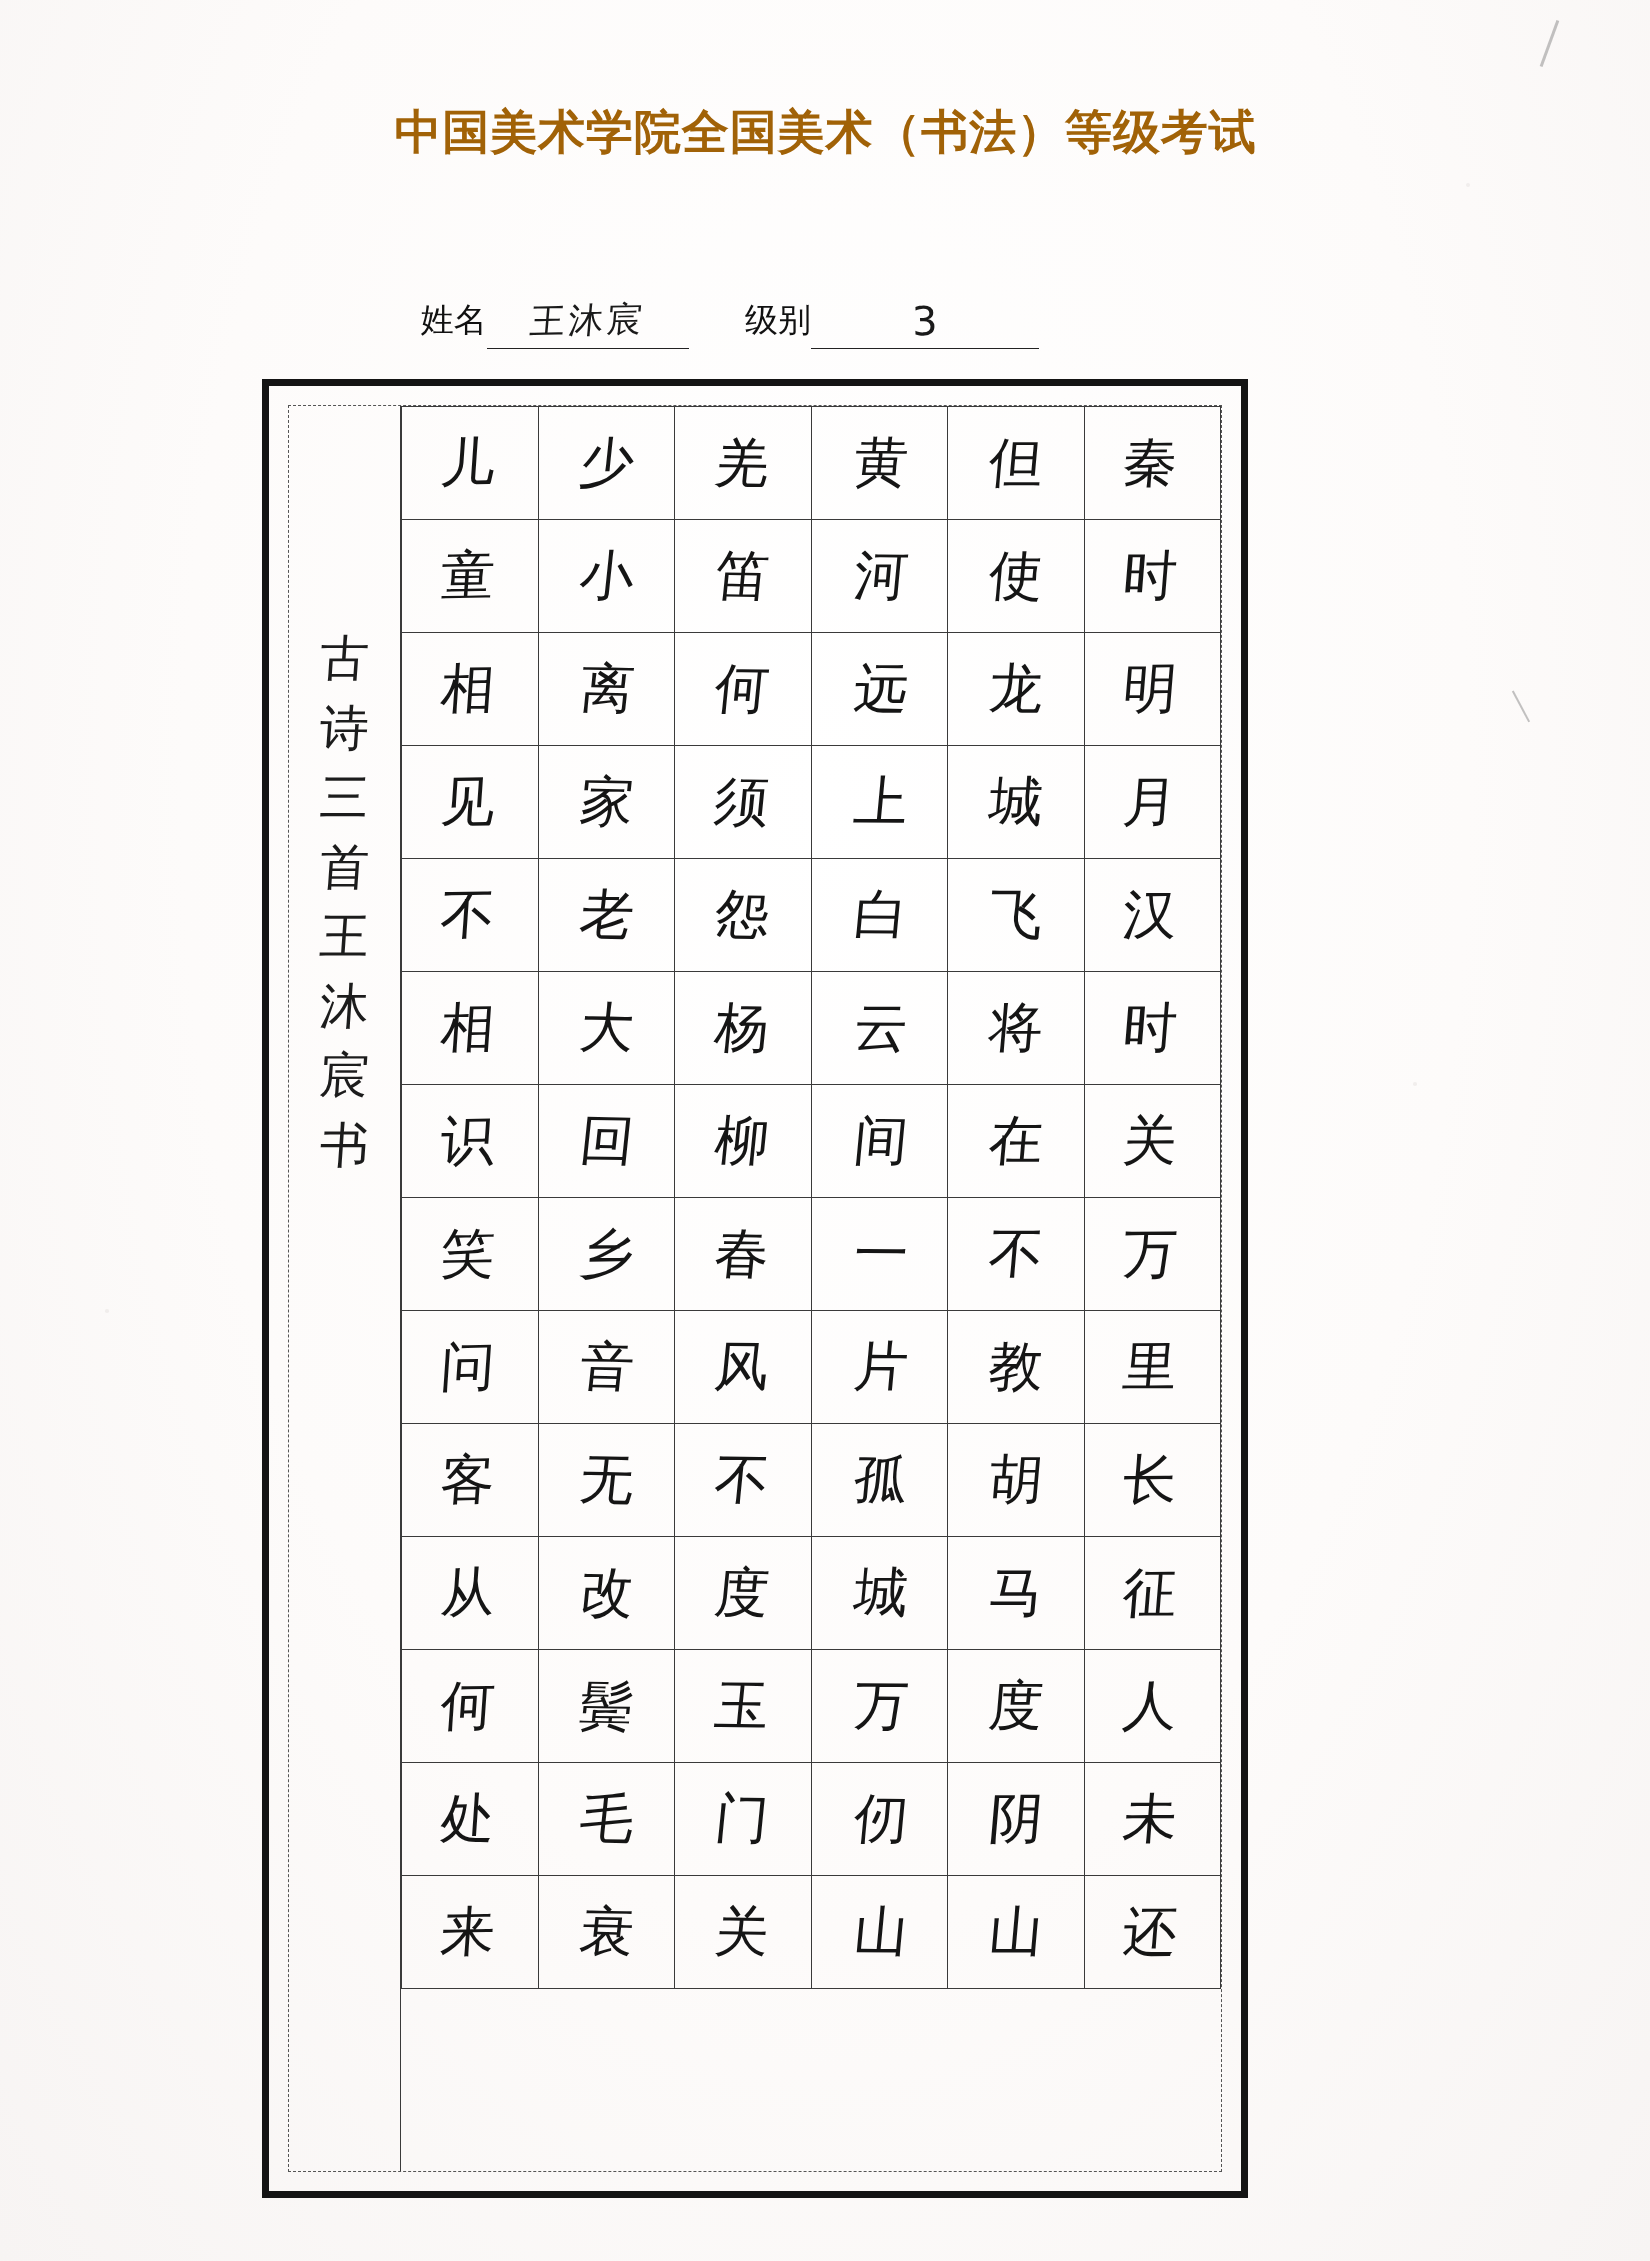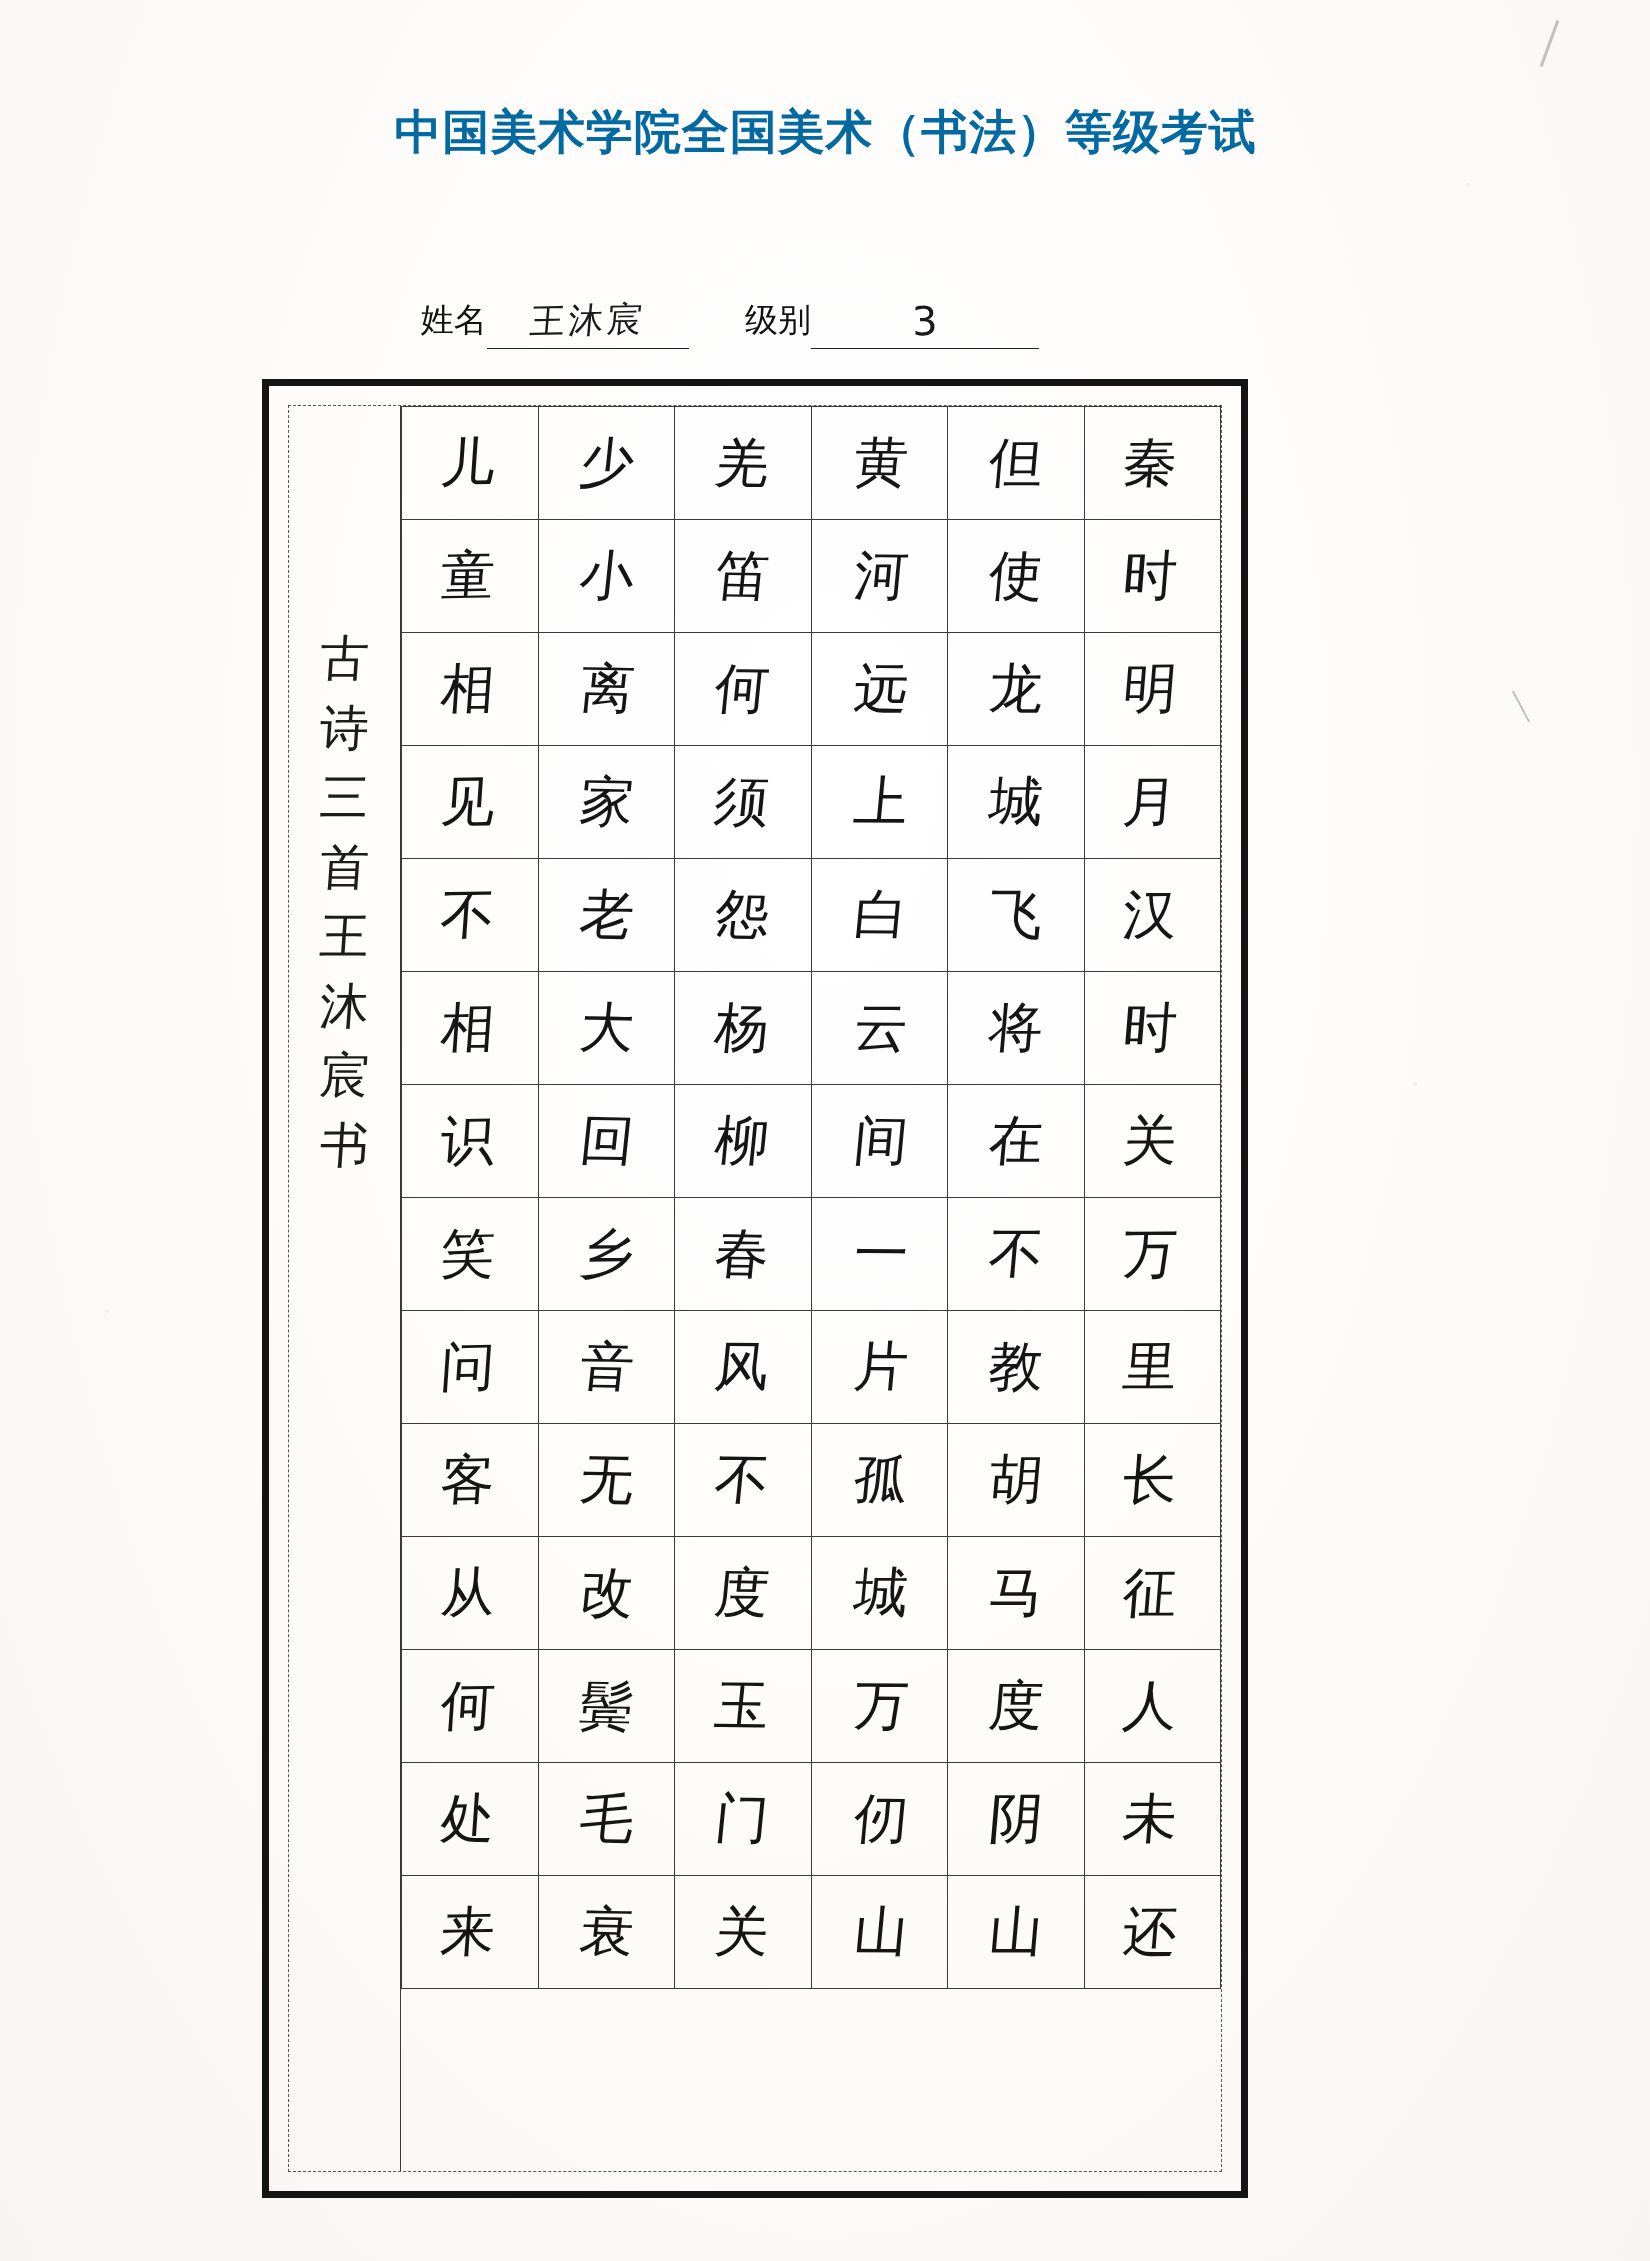--- a/index.html
+++ b/index.html
@@ -35,21 +35,21 @@
     top: 103px;
     left: 0;
     width: 1651px;
     text-align: center;
   }
   .title-main {
     font-family: "DejaVu Sans", sans-serif;
     font-weight: 700;
     font-size: 47px;
     letter-spacing: 0.9px;
-    color: #0369a1;
+    color: #a16207;
     line-height: 1.25;
   }
   .title-sub {
     font-family: "DejaVu Sans", sans-serif;
     font-weight: 700;
     font-size: 44px;
     letter-spacing: 0.9px;
     color: #111;
     margin-top: 12.2px;
   }

